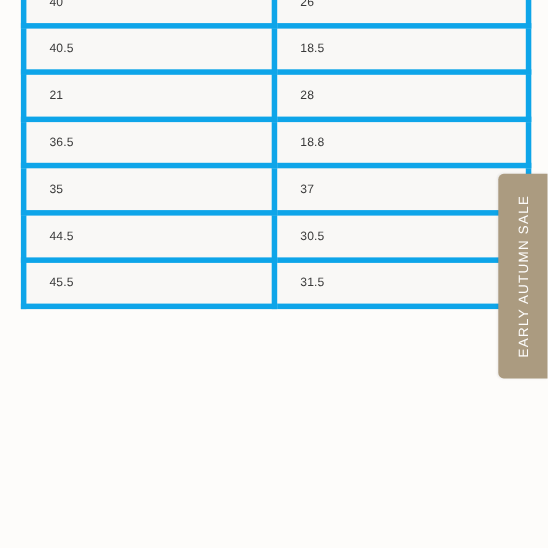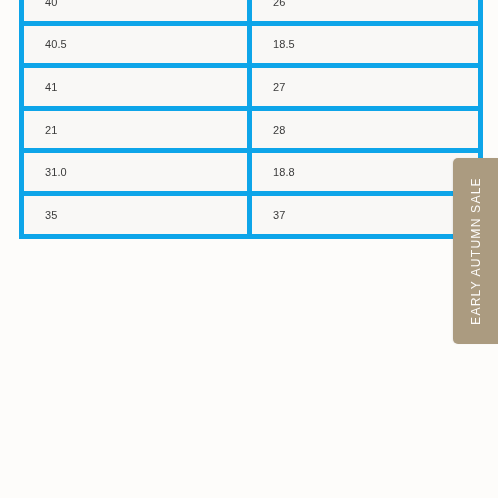--- a/index.html
+++ b/index.html
@@ -99,34 +99,38 @@
     <tbody>
         <tr>
           <td class="eu-cell">40</td>
           <td class="cm-cell">26</td>
         </tr>
         <tr>
           <td class="eu-cell">40.5</td>
           <td class="cm-cell">18.5</td>
         </tr>
         <tr>
-          <td class="eu-cell">41</td>
-          <td class="cm-cell">27</td>
-        </tr>
-        <tr>
           <td class="eu-cell">21</td>
           <td class="cm-cell">28</td>
         </tr>
         <tr>
-          <td class="eu-cell">31.0</td>
+          <td class="eu-cell">36.5</td>
           <td class="cm-cell">18.8</td>
         </tr>
         <tr>
           <td class="eu-cell">35</td>
           <td class="cm-cell">37</td>
+        </tr>
+        <tr>
+          <td class="eu-cell">44.5</td>
+          <td class="cm-cell">30.5</td>
+        </tr>
+        <tr>
+          <td class="eu-cell">45.5</td>
+          <td class="cm-cell">31.5</td>
         </tr>
       </tbody>
   </table>
 
   <div id="sale-tab">
     <span class="sale-label">EARLY AUTUMN SALE</span>
   </div>
 
 </div>
 

